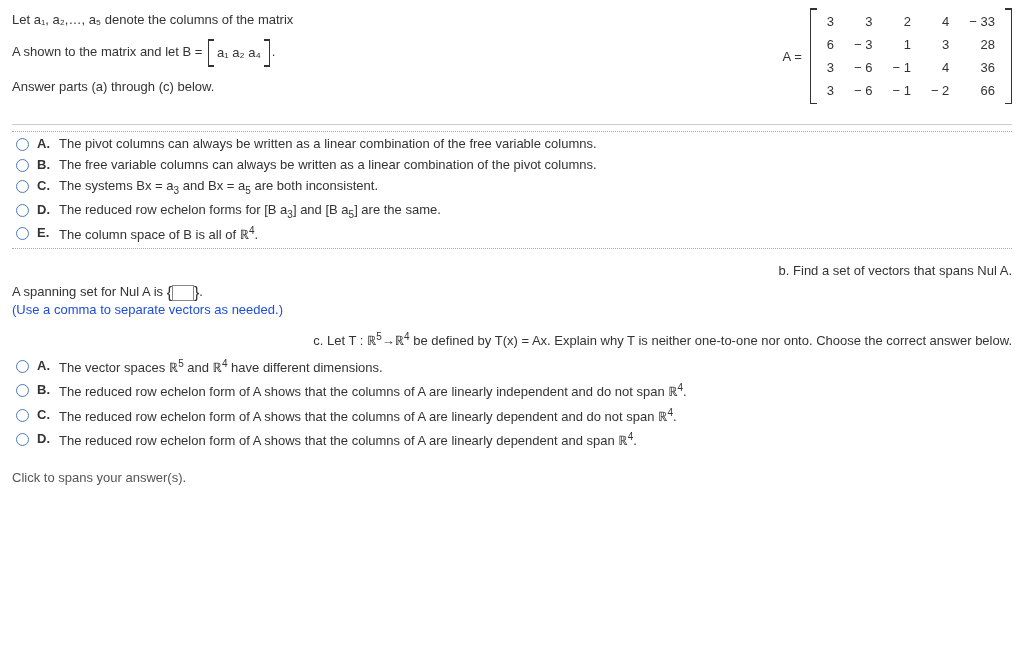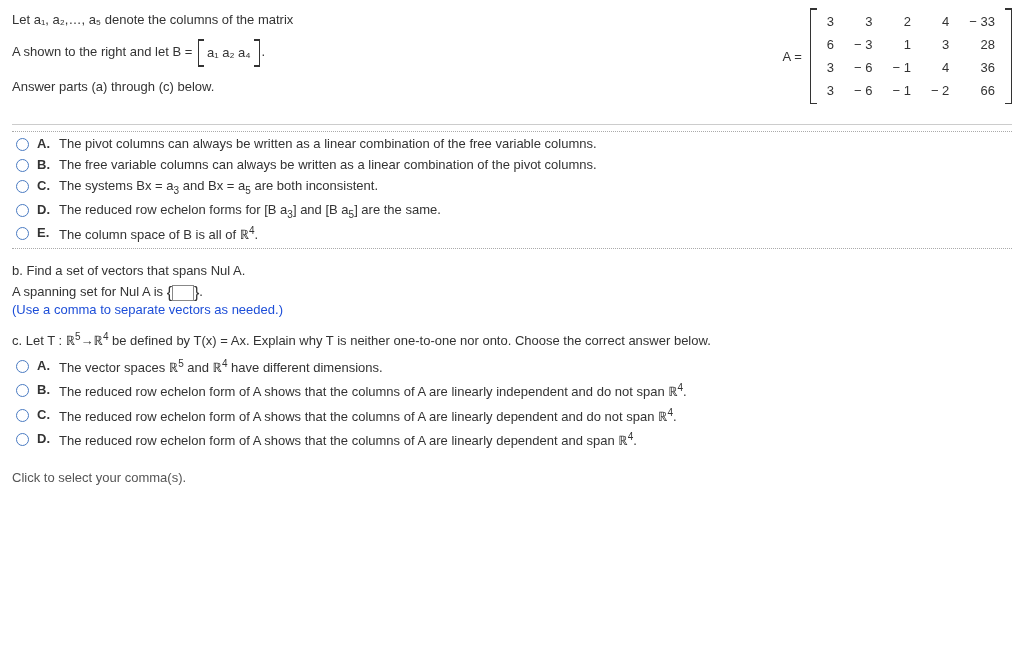--- a/index.html
+++ b/index.html
@@ -125,20 +125,21 @@
   .option-label {
     font-weight: bold;
     margin-right: 6px;
     min-width: 16px;
   }
   .option-text {
     flex: 1;
   }
   .sub-part {
     margin: 14px 0 6px 0;
+    text-align: right;
   }
   .hint {
     color: #1d4ed8;
   }
   .input-box {
     display: inline-block;
     width: 20px;
     height: 14px;
     border: 1px solid #888;
     vertical-align: middle;
@@ -159,21 +160,21 @@
 </style>
 </head>
 <body>
 
 <div class="top-section">
   <div class="problem-statement">
     <div>
       <span>Let </span><b>a₁, a₂,…, a₅</b><span> denote the columns of the matrix</span>
     </div>
     <div>
-      <span>A shown to the right and let B = </span><span class="small-matrix"><span class="trc"></span><span class="brc"></span><b>a₁  a₂  a₄</b></span><span>.</span>
+      <span>A shown to the matrix and let B = </span><span class="small-matrix"><span class="trc"></span><span class="brc"></span><b>a₁  a₂  a₄</b></span><span>.</span>
     </div>
     <div>Answer parts (a) through (c) below.</div>
   </div>
   <div class="matrix-section">
     <span class="matrix-label">A =</span>
     <div class="matrix-wrapper">
       <span class="tr-corner"></span>
         <span class="br-corner"></span>
       <table class="matrix">
         <tbody id="matrix-body">
@@ -265,13 +266,13 @@
       <span class="option-label">C.</span>
       <span class="option-text">The reduced row echelon form of A shows that the columns of A are linearly dependent and do not span <span class="dbl">ℝ</span><span class="sup">4</span>.</span>
     </div>
     <div class="option-row">
       <div class="radio"></div>
       <span class="option-label">D.</span>
       <span class="option-text">The reduced row echelon form of A shows that the columns of A are linearly dependent and span <span class="dbl">ℝ</span><span class="sup">4</span>.</span>
     </div>
   </div>
 
-<div class="footer-text">Click to select your comma(s).</div>
+<div class="footer-text">Click to spans your answer(s).</div>
 
 </body></html>

